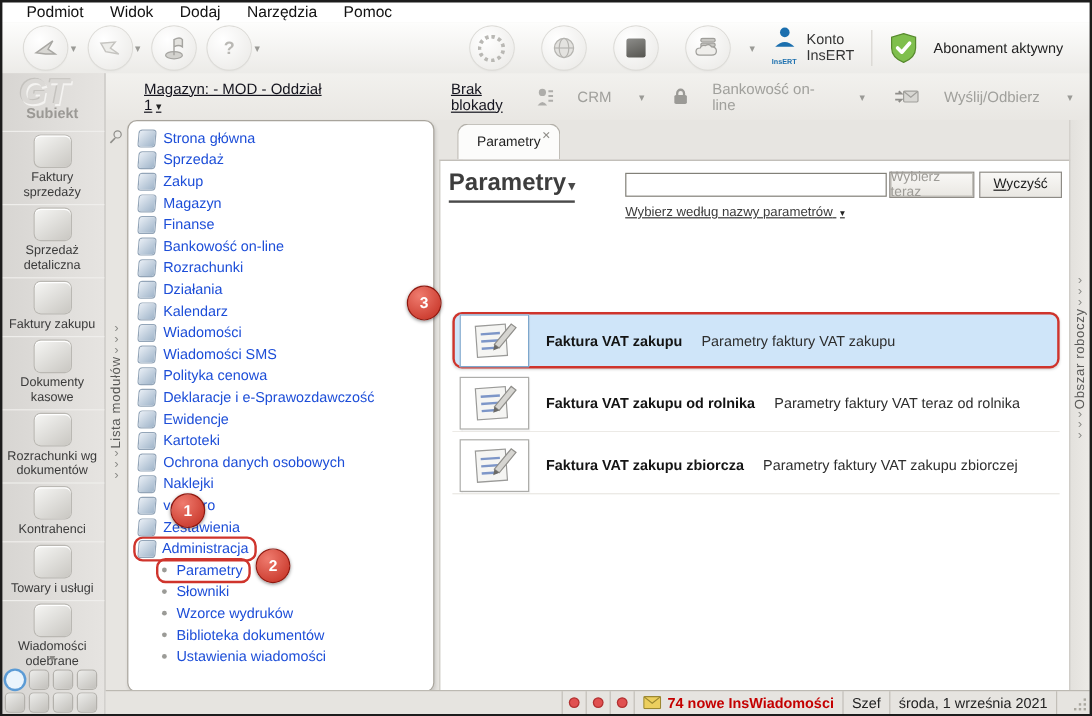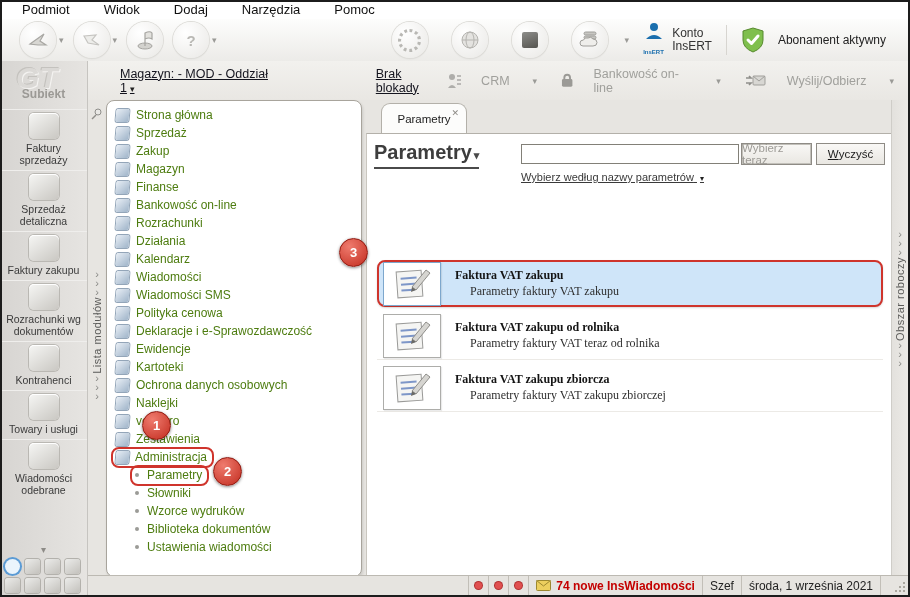--- a/index.html
+++ b/index.html
@@ -1,21 +1,21 @@
 <!DOCTYPE html>
 <html><head>
 <meta charset="utf-8">
 <style>
   html,body{margin:0;padding:0;}
   body{width:910px;height:597px;overflow:hidden;font-family:"Liberation Sans",sans-serif;background:#e7e5e1;position:relative;}
   #window{position:absolute;inset:0;}
   #window::after{content:'';position:absolute;inset:0;box-shadow:inset 0 0 0 2px #1c1c1c;pointer-events:none;z-index:99;}
 
   
-  #menubar{position:absolute;left:0;top:0;width:100%;height:19px;background:#ffffff;display:flex;align-items:center;padding-left:12px;box-sizing:border-box;gap:14px;}
+  #menubar{position:absolute;left:0;top:0;width:100%;height:19px;background:#ffffff;display:flex;align-items:center;padding-left:12px;box-sizing:border-box;gap:2px;}
   .menu-item{font-size:13px;color:#111;padding:0 10px;cursor:default;}
 
   
   #toolbar{position:absolute;left:0;top:19px;width:100%;height:42px;background:linear-gradient(#fdfdfc,#ecebe8);display:flex;align-items:center;box-sizing:border-box;padding:0 10px;}
   .tbtn{width:36px;height:36px;border-radius:50%;background:radial-gradient(circle at 35% 30%,#ffffff,#e9e8e5);box-shadow:0 0 0 1px #dddcd8, 0 1px 2px rgba(0,0,0,.08);display:flex;align-items:center;justify-content:center;margin-left:10px;}
   .caret{font-size:9px;color:#9a9a96;margin-left:3px;}
   .caret-dark{font-size:9px;color:#222;margin-left:3px;}
   .tb-right{margin-left:auto;display:flex;align-items:center;gap:14px;padding-right:14px;}
   .ico-sync{width:17px;height:17px;border-radius:50%;border:3px dotted #b9b8b4;}
   .ico-cube{width:16px;height:16px;background:linear-gradient(160deg,#8d8d8a,#55544f);border-radius:2px;}
@@ -49,21 +49,21 @@
   #leftstrip{left:88px;width:18px;}
   #rightstrip{right:2px;width:16px;background:linear-gradient(to left,#eceae6,#e3e1dd);border-left:1px solid #cfcdc8;}
   .vlabel{writing-mode:vertical-rl;transform:rotate(180deg);font-size:11px;color:#5a5a58;letter-spacing:.5px;}
   .chev{font-size:11px;color:#8a8a86;line-height:9px;}
   .strip .spacer1{height:150px;}
   #rightstrip .spacer1{height:130px;}
   .pin-icon{margin-top:8px;}
 
   
   #treepanel{position:absolute;left:106px;top:100px;width:256px;height:477px;background:#fff;border:1px solid #a8a49c;border-radius:8px;box-sizing:border-box;padding-top:5px;box-shadow:1px 2px 3px rgba(0,0,0,.12);}
-  .trow{height:18px;display:flex;align-items:center;padding-left:9px;font-size:12px;color:#4d7c0f;white-space:nowrap;}
+  .trow{height:18px;display:flex;align-items:center;padding-left:9px;font-size:12px;color:#1d4ed8;white-space:nowrap;}
   .ticon{width:13px;height:13px;border-radius:2px;background:linear-gradient(135deg,#e8eef5,#9fb4c9);box-shadow:0 0 0 1px #93a5b8;margin-right:7px;flex:none;transform:skewX(-5deg);}
   .trow.child{padding-left:28px;}
   .cdot{width:4px;height:4px;border-radius:50%;background:#9b9b97;margin-right:8px;flex:none;}
   .hl{display:inline-flex;align-items:center;border:2px solid #cf342c;border-radius:8px;padding:0 5px 0 3px;margin-left:-5px;height:17px;}
   .hl .ticon{margin-right:6px;}
 
   
   #mainpanel{position:absolute;left:366px;top:100px;width:526px;height:477px;}
   #tabbar{position:absolute;left:0;top:0;width:100%;height:33px;}
   #tab-parametry{position:absolute;left:15px;top:3px;width:86px;height:30px;background:#fcfcfb;border:1px solid #b3b0a9;border-bottom:none;border-radius:9px 9px 0 0;box-sizing:border-box;display:flex;align-items:center;justify-content:center;}
@@ -80,21 +80,21 @@
   #btn-clear .btn-label::first-letter{text-decoration:underline;}
   #filter-link{position:absolute;left:154px;top:37px;font-size:11px;color:#3a3a3a;text-decoration:underline;}
   #filter-link .caret-dark{font-size:8px;}
 
   #paramlist{position:absolute;left:10px;top:126px;right:8px;}
   .pitem{height:47px;display:flex;align-items:center;padding-left:4px;margin-bottom:5px;border:2px solid transparent;box-sizing:border-box;position:relative;}
   .pitem.selected{background:#cfe5f9;border-color:#cf342c;border-radius:8px;box-shadow:0 1px 2px rgba(0,0,0,.15);}
   .pitem:not(.selected){box-shadow:0 1px 0 #eceae6;}
   .iconbox{width:56px;height:42px;background:#fff;border:1px solid #adadaa;display:flex;align-items:center;justify-content:center;margin-right:14px;flex:none;box-shadow:1px 1px 1px rgba(0,0,0,.08);}
   .pitem.selected .iconbox{border-color:#7da7cd;}
-  .ptext{display:flex;flex-direction:column;gap:1px;font-family:Liberation Serif, serif;}
+  .ptext{display:flex;flex-direction:row;gap:1px;}
   .ptitle{font-size:12px;font-weight:bold;color:#141414;}
   .psub{font-size:12px;color:#2e2e2e;margin-left:15px;}
 
   
   #statusbar{position:absolute;left:88px;right:2px;bottom:2px;height:19px;background:#e6e4e0;border-top:1px solid #bcb9b2;display:flex;align-items:stretch;font-size:12px;color:#222;}
   #statusbar .sp{flex:1;}
   .cell{border-left:1px solid #c2bfb8;display:flex;align-items:center;padding:0 7px;gap:5px;}
   .dotcell{padding:0 6px;}
   .reddot{width:7px;height:7px;border-radius:50%;background:#e05050;box-shadow:0 0 0 1px #b23030;}
   .msg{color:#c40000;font-weight:bold;}
@@ -237,20 +237,24 @@
       <div class="mod">
           <span class="mod-icon"></span>
           <span class="mod-label">Sprzedaż detaliczna</span>
         </div>
       <div class="mod">
           <span class="mod-icon"></span>
           <span class="mod-label">Faktury zakupu</span>
         </div>
       <div class="mod">
           <span class="mod-icon"></span>
+          <span class="mod-label">Dokumenty kasowe</span>
+        </div>
+      <div class="mod">
+          <span class="mod-icon"></span>
           <span class="mod-label">Rozrachunki wg dokumentów</span>
         </div>
       <div class="mod">
           <span class="mod-icon"></span>
           <span class="mod-label">Kontrahenci</span>
         </div>
       <div class="mod">
           <span class="mod-icon"></span>
           <span class="mod-label">Towary i usługi</span>
         </div>

